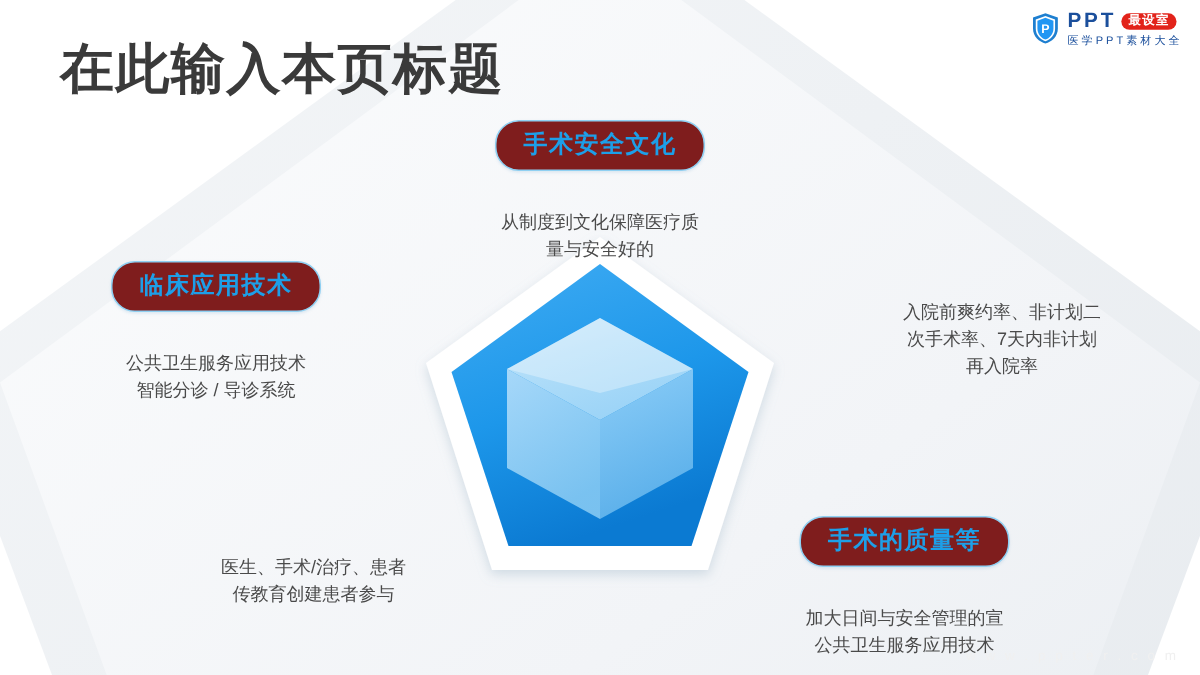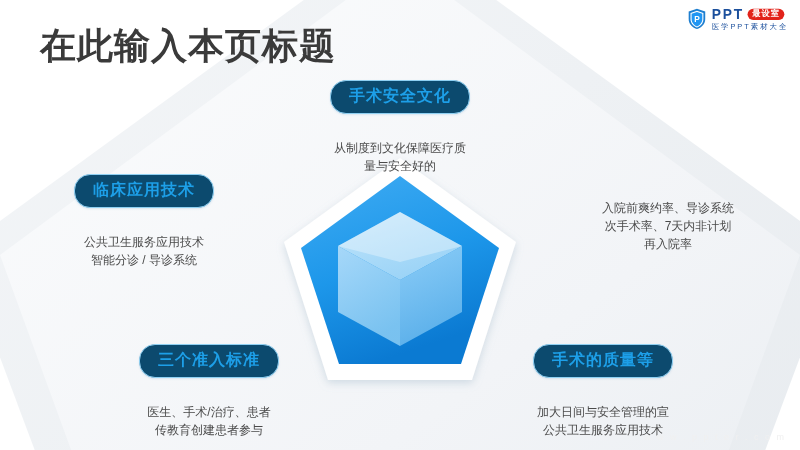--- a/index.html
+++ b/index.html
@@ -46,21 +46,21 @@
   .logo-sub{
     font-size:8px;color:#1b4f9c;letter-spacing:2.2px;margin-top:2.5px;
     white-space:nowrap;
   }
   
   .node{position:absolute;text-align:center;}
   .pill{
     display:inline-block;
     border:1.6px solid #8fd0f2;
     border-radius:16px;
-    background:#0c4a6e;
+    background:#7f1d1d;
     color:#1d9fe8;
     font-size:16px;font-weight:bold;letter-spacing:1px;
     padding:5px 18px 6px 18px;
     white-space:nowrap;
     box-shadow:0 1px 2px rgba(120,170,210,.22);
   }
   .desc{
     margin-top:25px;
     font-size:12px;line-height:18px;color:#4a4a4a;
     white-space:pre-line;
@@ -169,27 +169,26 @@
 量与安全好的</div>
   </div>
 
   <div class="node" id="node-left">
     <span class="pill">临床应用技术</span>
     <div class="desc">公共卫生服务应用技术
 智能分诊 / 导诊系统</div>
   </div>
 
   <div class="node" id="node-right">
-    <div class="desc">入院前爽约率、导诊系统
+    <div class="desc">入院前爽约率、非计划二
 次手术率、7天内非计划
 再入院率</div>
   </div>
 
   <div class="node" id="node-bottom-left">
-    <span class="pill">三个准入标准</span>
     <div class="desc">医生、手术/治疗、患者
 传教育创建患者参与</div>
   </div>
 
   <div class="node" id="node-bottom-right">
     <span class="pill">手术的质量等</span>
     <div class="desc">加大日间与安全管理的宣
 公共卫生服务应用技术</div>
   </div>
 

